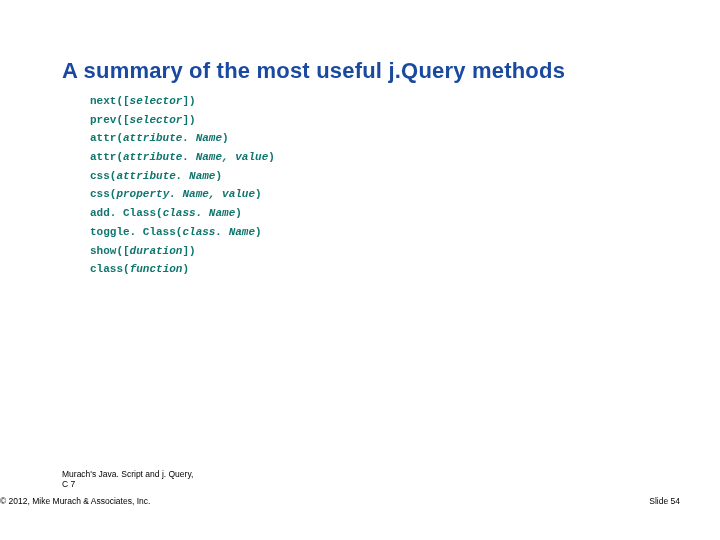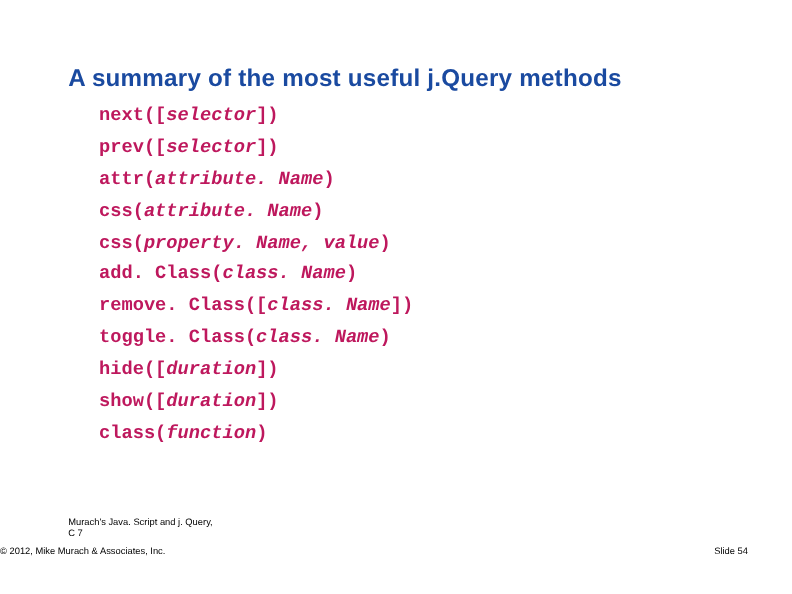--- a/index.html
+++ b/index.html
@@ -25,23 +25,23 @@
     color: #1a4aa0;
     font-size: 22px;
     font-weight: bold;
     letter-spacing: 0.2px;
   }
   .methods {
     position: absolute;
     top: 92px;
     left: 90px;
     font-family: "Courier New", Courier, monospace;
-    font-size: 17px;
+    font-size: 11px;
     line-height: 1.7;
-    color: #be185d;
+    color: #0f766e;
   }
   .methods .row {
     white-space: nowrap;
     font-weight: bold;
   }
   .methods .row .param {
     font-style: italic;
   }
   .footer {
     position: absolute;
@@ -77,26 +77,25 @@
 <body>
 
 <div class="slide">
 
   <div class="title">A summary of the most useful j.Query methods</div>
 
   <div class="methods">
     <div class="row"><span>next</span><span>([</span><span class="param">selector</span><span>])</span></div>
     <div class="row"><span>prev</span><span>([</span><span class="param">selector</span><span>])</span></div>
     <div class="row"><span>attr</span><span>(</span><span class="param">attribute. Name</span><span>)</span></div>
+    <div class="row"><span>attr</span><span>(</span><span class="param">attribute. Name, value</span><span>)</span></div>
     <div class="row"><span>css</span><span>(</span><span class="param">attribute. Name</span><span>)</span></div>
     <div class="row"><span>css</span><span>(</span><span class="param">property. Name, value</span><span>)</span></div>
     <div class="row"><span>add. Class</span><span>(</span><span class="param">class. Name</span><span>)</span></div>
-    <div class="row"><span>remove. Class</span><span>([</span><span class="param">class. Name</span><span>])</span></div>
     <div class="row"><span>toggle. Class</span><span>(</span><span class="param">class. Name</span><span>)</span></div>
-    <div class="row"><span>hide</span><span>([</span><span class="param">duration</span><span>])</span></div>
     <div class="row"><span>show</span><span>([</span><span class="param">duration</span><span>])</span></div>
     <div class="row"><span>class</span><span>(</span><span class="param">function</span><span>)</span></div>
   </div>
 
   <div class="footer">
     <div class="footer-left">
       <div>Murach's Java. Script and j. Query,</div>
       <div>C 7</div>
     </div>
     <div class="footer-center">© 2012, Mike Murach &amp; Associates, Inc.</div>

